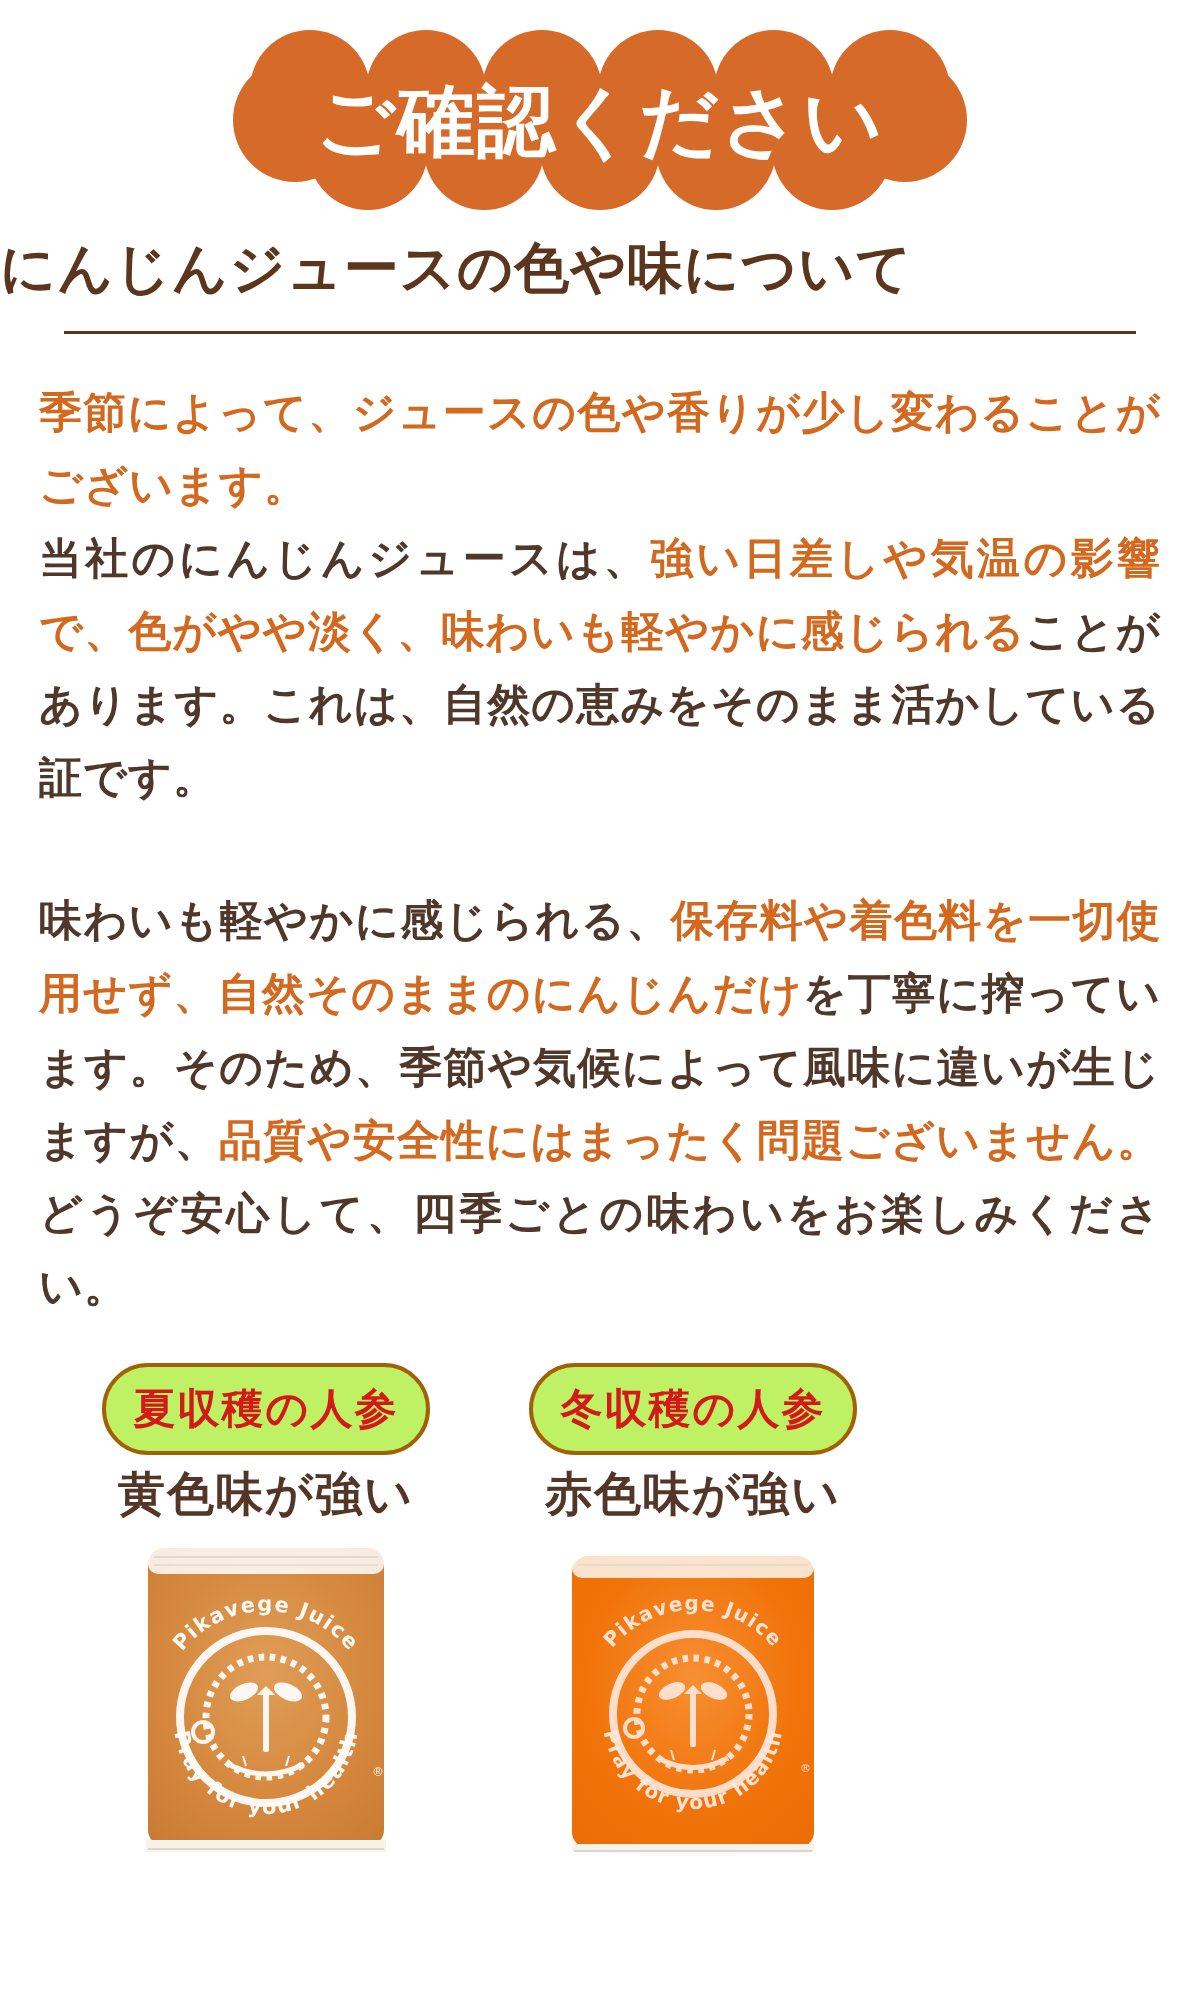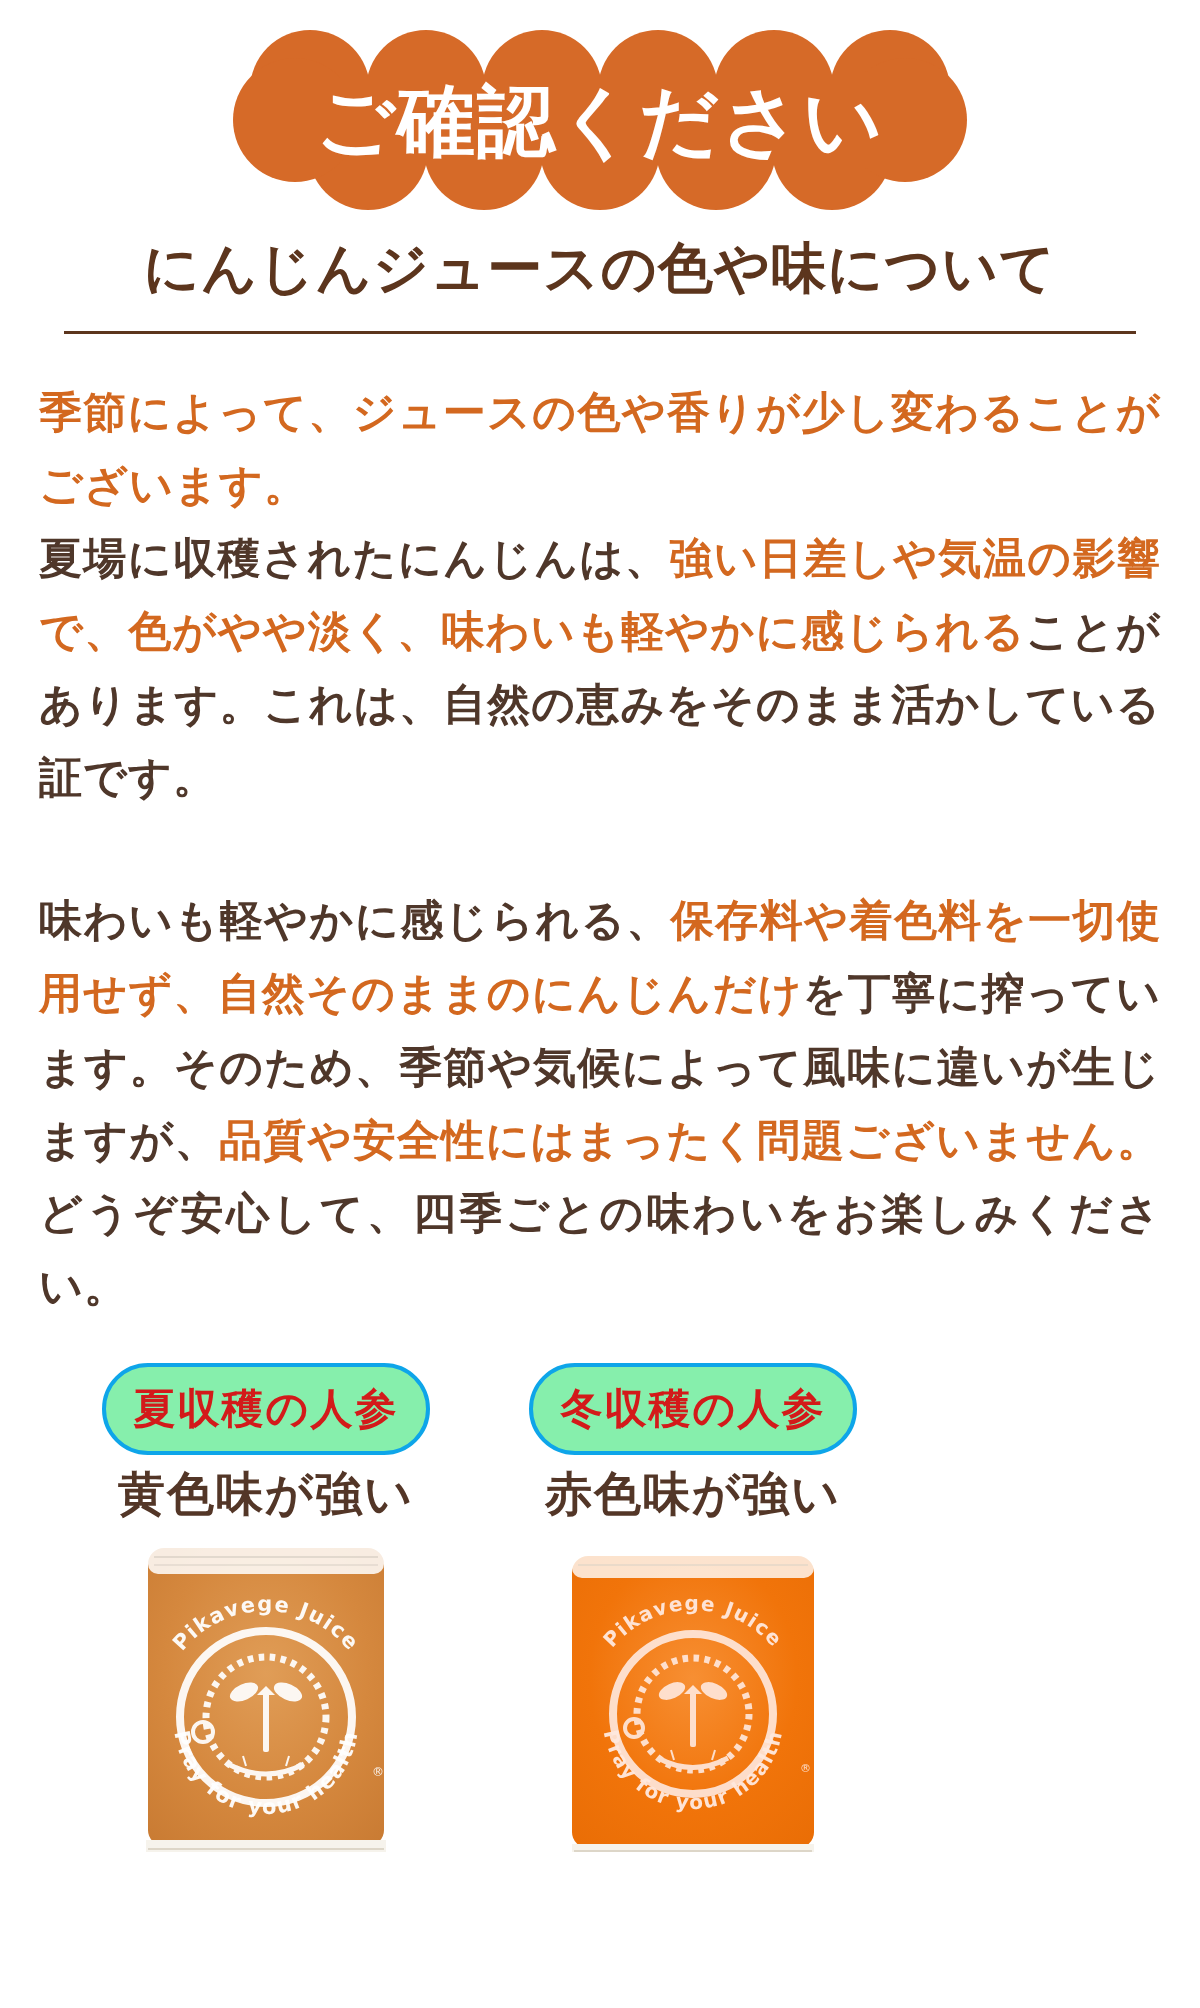--- a/index.html
+++ b/index.html
@@ -9,42 +9,42 @@
     -webkit-font-smoothing:antialiased;
   }
   .page{width:1200px;height:1852px;overflow:hidden;position:relative;background:#fff;}
 
   
   .banner-wrap{width:760px;margin:28px auto 0;}
   .banner-wrap svg{display:block;}
 
   
   .heading{
-    margin:22px auto 0;text-align:center;
+    margin:22px auto 0;
     font-size:55px;font-weight:bold;color:#5c351d;letter-spacing:1px;
     line-height:1.25;
   }
   .heading-underline{width:1072px;height:3px;background:#5c351d;margin:28px auto 0;}
 
   
   .body-text{
     width:1122px;margin:42px auto 0;
     font-size:43px;font-weight:bold;line-height:1.70;
     text-align:justify;letter-spacing:1px;font-family:Liberation Serif, serif;
   }
   .body-text p{margin:0;}
   .body-text p.para-gap{margin-top:70px;}
   .seg-dark{color:#4f372a;}
   .seg-orange{color:#d3681f;}
 
   
   .comparison{margin-top:40px;display:flex;justify-content:flex-start;padding-left:70px;gap:35px;}
   .col{width:392px;display:flex;flex-direction:column;align-items:center;}
   .badge{
-    border:4px solid #0ea5e9;color:#d31a1a;background:#86efac;
+    border:4px solid #a16207;color:#d31a1a;background:#bef264;
     border-radius:46px;font-size:42px;font-weight:bold;
     padding:14px 28px;letter-spacing:2px;white-space:nowrap;
   }
   .grade-label{margin-top:8px;font-size:47px;font-weight:bold;color:#533627;letter-spacing:2px;}
   .packet{margin-top:16px;}
 </style>
 </head>
 <body>
 
 <div class="page">
@@ -69,21 +69,21 @@
       </g>
       <text x="380" y="120" text-anchor="middle" font-size="78" font-weight="bold" fill="#ffffff" letter-spacing="2">ご確認ください</text>
     </svg>
   </div>
 
   <div class="heading">にんじんジュースの色や味について</div>
   <div class="heading-underline"></div>
 
   <div class="body-text">
     <p><span class="seg-orange">季節によって、ジュースの色や香りが少し変わることがございます。</span></p>
-    <p><span class="seg-dark">夏場に収穫されたにんじんは、</span><span class="seg-orange">強い日差しや気温の影響で、色がやや淡く、味わいも軽やかに感じられる</span><span class="seg-dark">ことがあります。これは、自然の恵みをそのまま活かしている証です。</span></p>
+    <p><span class="seg-dark">当社のにんじんジュースは、</span><span class="seg-orange">強い日差しや気温の影響で、色がやや淡く、味わいも軽やかに感じられる</span><span class="seg-dark">ことがあります。これは、自然の恵みをそのまま活かしている証です。</span></p>
     <p class="para-gap"><span class="seg-dark">味わいも軽やかに感じられる、</span><span class="seg-orange">保存料や着色料を一切使用せず、自然そのままのにんじんだけ</span><span class="seg-dark">を丁寧に搾っています。そのため、季節や気候によって風味に違いが生じますが、</span><span class="seg-orange">品質や安全性にはまったく問題ございません。</span><span class="seg-dark">どうぞ安心して、四季ごとの味わいをお楽しみください。</span></p>
   </div>
 
   <div class="comparison">
 
     <div class="col">
       <div class="badge">夏収穫の人参</div>
       <div class="grade-label">黄色味が強い</div>
       <svg class="packet" width="240" height="368" viewBox="0 0 240 368">
         <defs>

